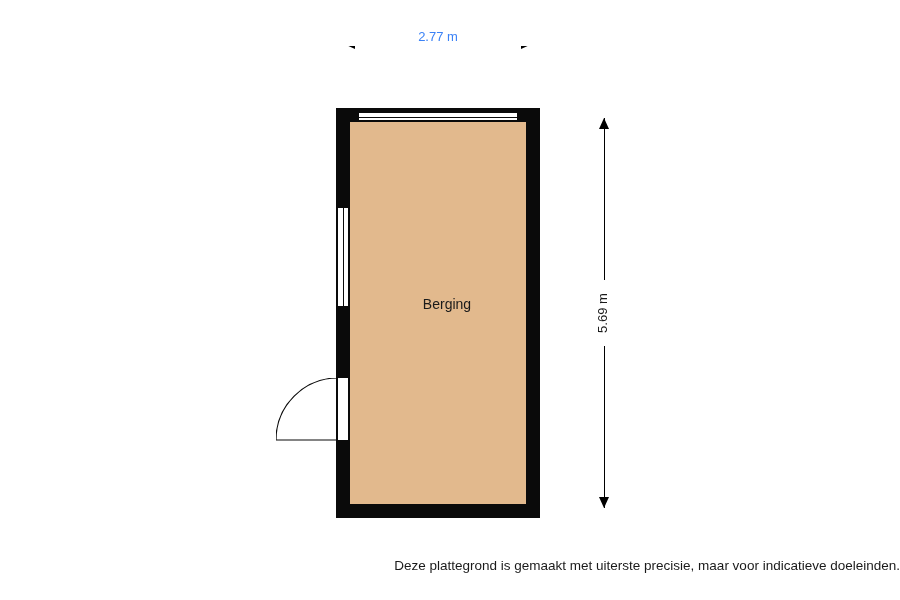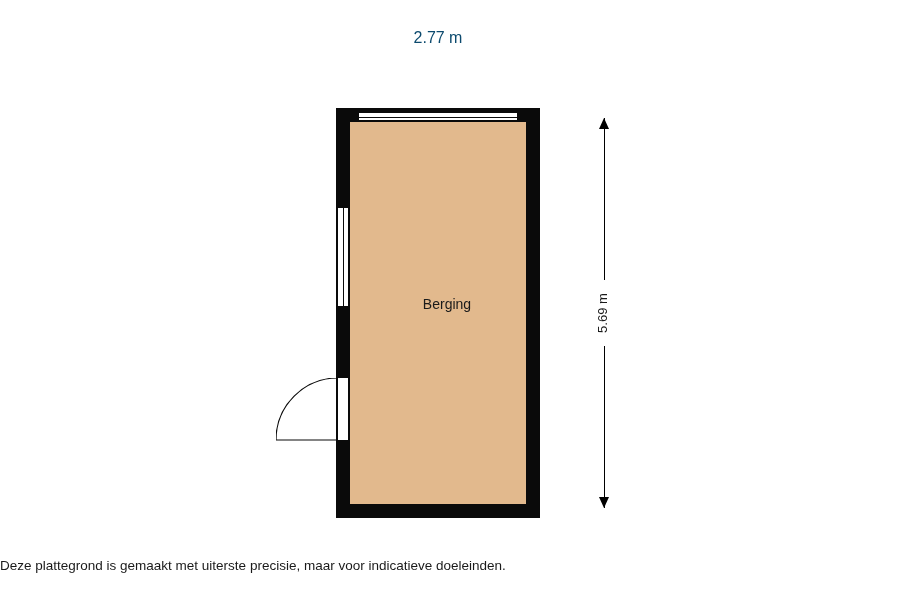--- a/index.html
+++ b/index.html
@@ -51,22 +51,22 @@
   .dim-top .arrow-r {
     right: 0;
     border-left: 11px solid #000;
   }
   .dim-top .label {
     position: absolute;
     left: 0;
     top: -6px;
     width: 188px;
     text-align: center;
-    font-size: 16px;
-    color: #0c4a6e;
+    font-size: 13px;
+    color: #3b82f6;
     background: #ffffff;
     padding: 1px 0 2px 0;
   }
 
   
   .dim-right {
     position: absolute;
     left: 592px;
     top: 118px;
     width: 26px;
@@ -197,21 +197,21 @@
     width: 62px;
     height: 64px;
   }
 
   
   .disclaimer {
     position: absolute;
     left: 0;
     top: 556px;
     width: 900px;
-    text-align: left;
+    text-align: right;
     font-size: 13.5px;
     color: #1a1a1a;
     line-height: 19px;
   }
 </style>
 </head>
 <body>
 
 <div id="floorplan">
 

